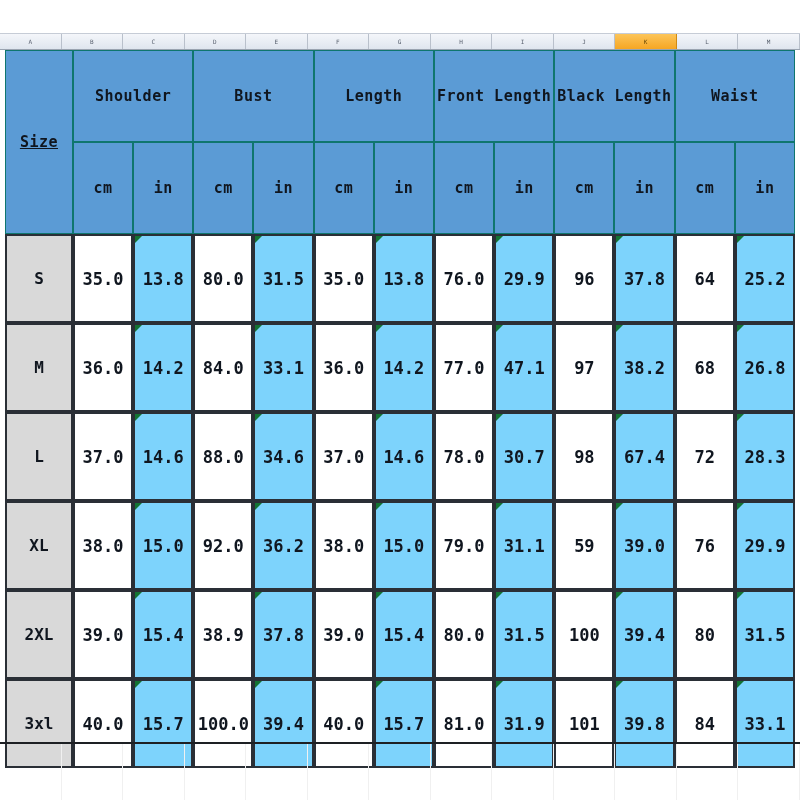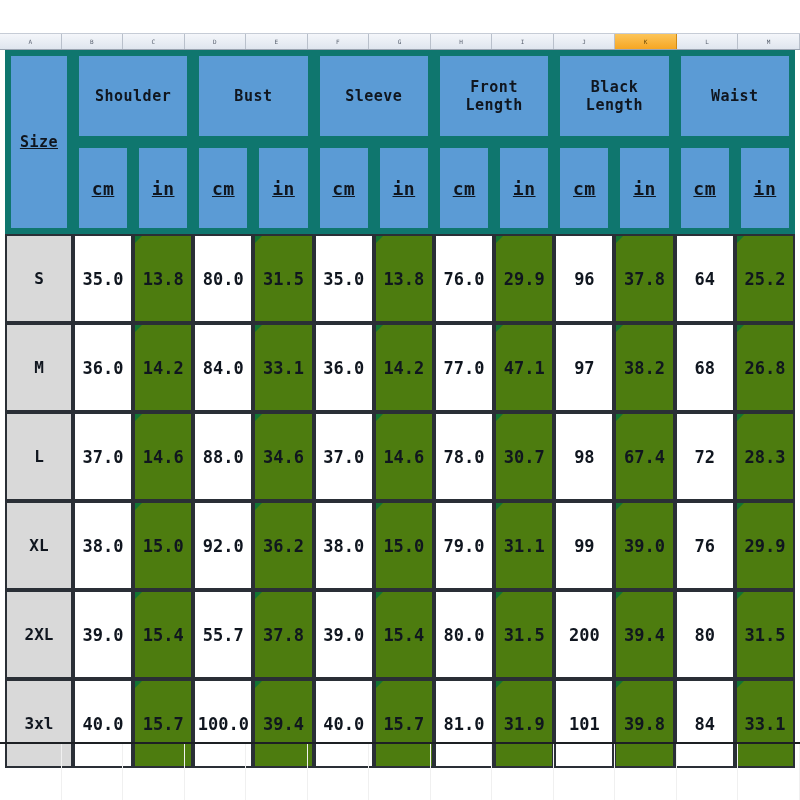--- a/index.html
+++ b/index.html
@@ -72,37 +72,37 @@
     font-family: "DejaVu Sans Mono", "Liberation Mono", monospace;
     font-weight: bold;
     color: #10161f;
     position: relative;
     box-sizing: border-box;
   }
 
   
   .hdr {
     background: #5b9bd5;
-    border: 6px solid #0f766e;
+    border: 1px solid #0f766e;
     color: #0d1520;
     font-size: 15px;
     letter-spacing: 0.5px;
   }
   .hdr-group { height: 92px; }
-  .hdr-unit  { height: 92px; font-size: 18px; text-decoration: underline; }
+  .hdr-unit  { height: 92px; font-size: 15px; }
   .hdr-size  { font-size: 15px; text-decoration: underline; }
 
   
   .cell {
     height: 89px;
     font-size: 17px;
     border: 2px solid #2a2f36;
     background: #ffffff;
   }
-  .cell.shaded { background: #4d7c0f; }
+  .cell.shaded { background: #7dd3fc; }
   .cell.sizelbl { background: #d9d9d9; font-size: 16px; }
 
   
   .cell.flagged::before {
     content: "";
     position: absolute;
     left: 0;
     top: 0;
     width: 0;
     height: 0;
@@ -161,21 +161,21 @@
         <col style="width: 7.62%;">
         <col style="width: 7.62%;">
         <col style="width: 7.62%;">
         <col style="width: 7.62%;">
       </colgroup>
       <tbody>
         <tr>
           <td class="hdr hdr-size" rowspan="2">Size</td>
           <td class="hdr hdr-group" colspan="2">Shoulder</td>
           <td class="hdr hdr-group" colspan="2">Bust</td>
-          <td class="hdr hdr-group" colspan="2">Sleeve</td>
+          <td class="hdr hdr-group" colspan="2">Length</td>
           <td class="hdr hdr-group" colspan="2">Front Length</td>
           <td class="hdr hdr-group" colspan="2">Black Length</td>
           <td class="hdr hdr-group" colspan="2">Waist</td>
         </tr>
         <tr>
           <td class="hdr hdr-unit">cm</td>
           <td class="hdr hdr-unit">in</td>
           <td class="hdr hdr-unit">cm</td>
           <td class="hdr hdr-unit">in</td>
           <td class="hdr hdr-unit">cm</td>
@@ -235,36 +235,36 @@
         <tr>
           <td class="cell sizelbl">XL</td>
           <td class="cell">38.0</td>
           <td class="cell shaded flagged">15.0</td>
           <td class="cell">92.0</td>
           <td class="cell shaded flagged">36.2</td>
           <td class="cell">38.0</td>
           <td class="cell shaded flagged">15.0</td>
           <td class="cell">79.0</td>
           <td class="cell shaded flagged">31.1</td>
-          <td class="cell">99</td>
+          <td class="cell">59</td>
           <td class="cell shaded flagged">39.0</td>
           <td class="cell">76</td>
           <td class="cell shaded flagged">29.9</td>
         </tr>
         <tr>
           <td class="cell sizelbl">2XL</td>
           <td class="cell">39.0</td>
           <td class="cell shaded flagged">15.4</td>
-          <td class="cell">55.7</td>
+          <td class="cell">38.9</td>
           <td class="cell shaded flagged">37.8</td>
           <td class="cell">39.0</td>
           <td class="cell shaded flagged">15.4</td>
           <td class="cell">80.0</td>
           <td class="cell shaded flagged">31.5</td>
-          <td class="cell">200</td>
+          <td class="cell">100</td>
           <td class="cell shaded flagged">39.4</td>
           <td class="cell">80</td>
           <td class="cell shaded flagged">31.5</td>
         </tr>
         <tr>
           <td class="cell sizelbl">3xl</td>
           <td class="cell">40.0</td>
           <td class="cell shaded flagged">15.7</td>
           <td class="cell">100.0</td>
           <td class="cell shaded flagged">39.4</td>

